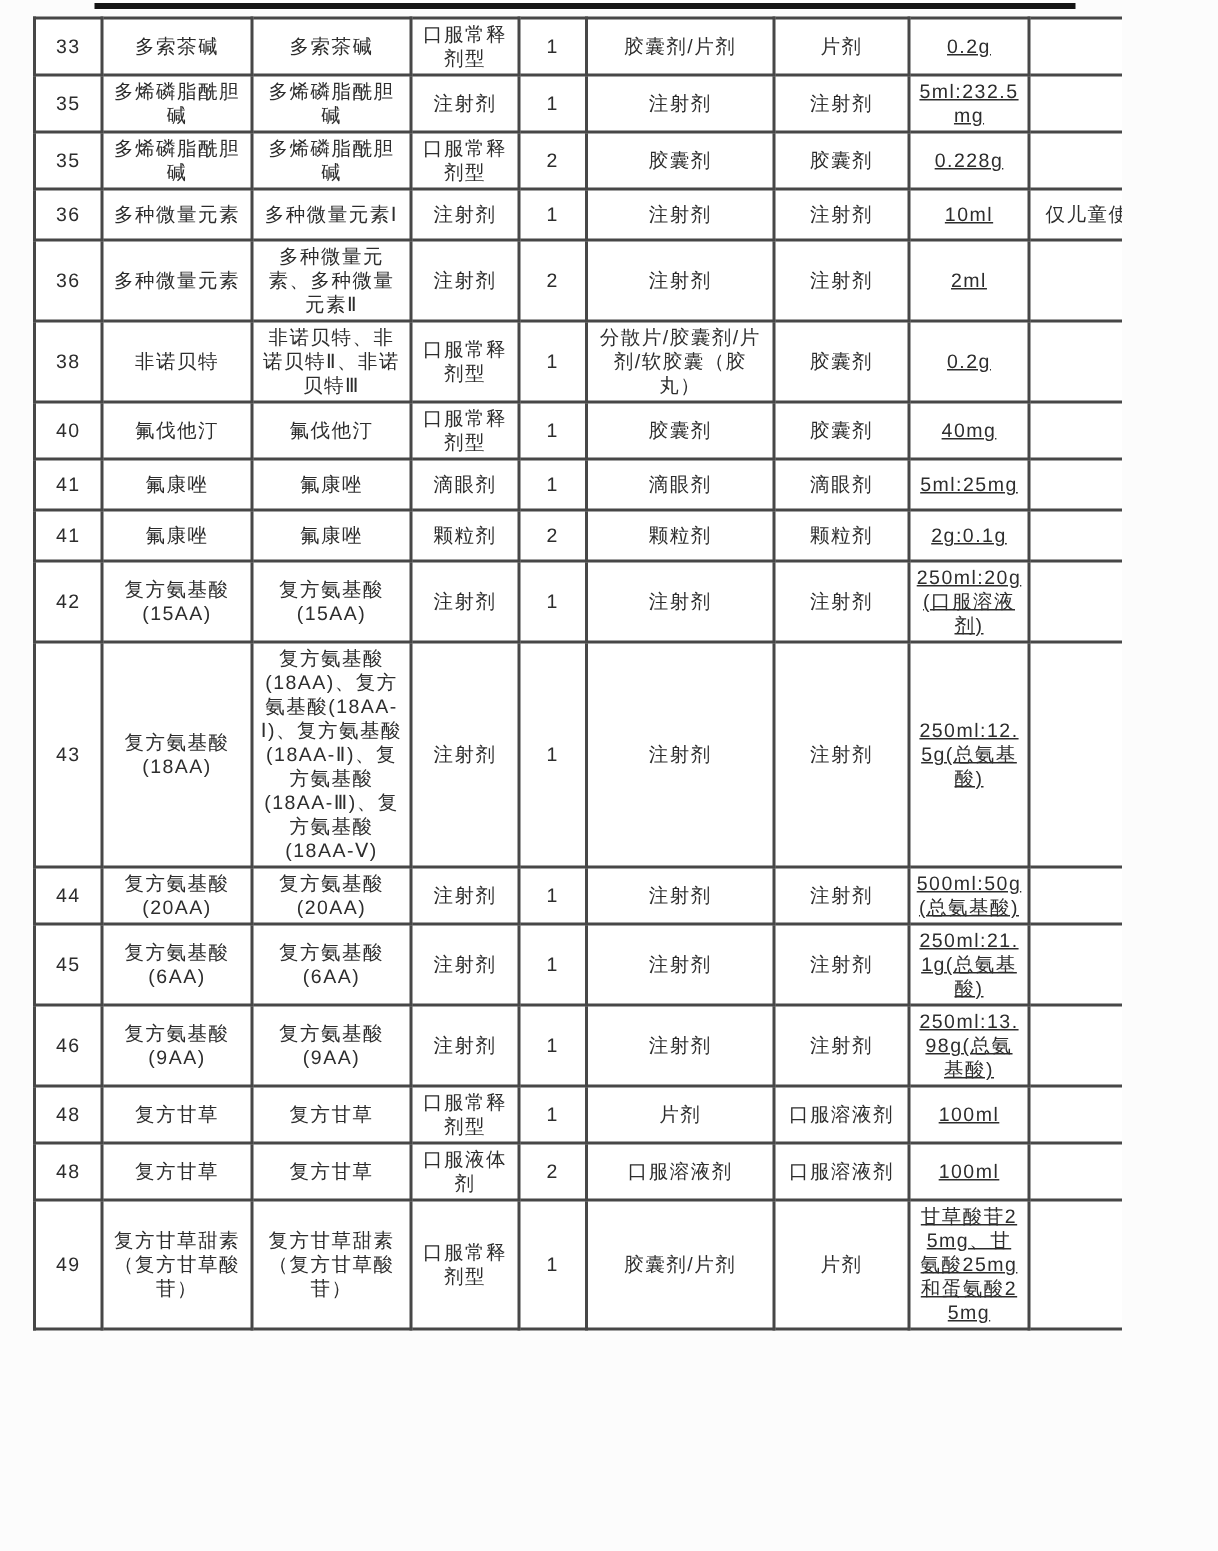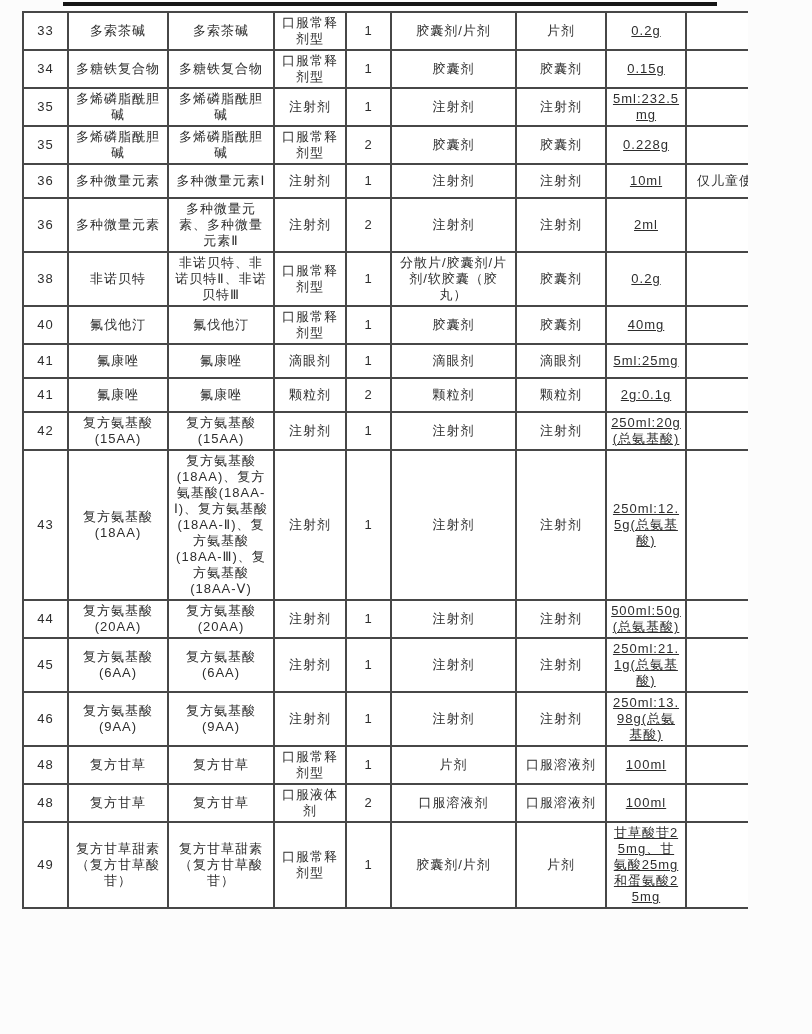--- a/index.html
+++ b/index.html
@@ -90,31 +90,20 @@
       <td class="col-name">多索茶碱</td>
       <td class="col-name-alt">多索茶碱</td>
       <td class="col-form-type">口服常释剂型</td>
       <td class="col-tier">1</td>
       <td class="col-forms">胶囊剂/片剂</td>
       <td class="col-selected-form">片剂</td>
       <td class="col-spec">0.2g</td>
       <td class="col-note"></td>
     </tr>
         <tr>
-      <td class="col-no">34</td>
-      <td class="col-name">多糖铁复合物</td>
-      <td class="col-name-alt">多糖铁复合物</td>
-      <td class="col-form-type">口服常释剂型</td>
-      <td class="col-tier">1</td>
-      <td class="col-forms">胶囊剂</td>
-      <td class="col-selected-form">胶囊剂</td>
-      <td class="col-spec">0.15g</td>
-      <td class="col-note"></td>
-    </tr>
-        <tr>
       <td class="col-no">35</td>
       <td class="col-name">多烯磷脂酰胆碱</td>
       <td class="col-name-alt">多烯磷脂酰胆碱</td>
       <td class="col-form-type">注射剂</td>
       <td class="col-tier">1</td>
       <td class="col-forms">注射剂</td>
       <td class="col-selected-form">注射剂</td>
       <td class="col-spec">5ml:232.5mg</td>
       <td class="col-note"></td>
     </tr>
@@ -196,21 +185,21 @@
       <td class="col-note"></td>
     </tr>
         <tr>
       <td class="col-no">42</td>
       <td class="col-name">复方氨基酸(15AA)</td>
       <td class="col-name-alt">复方氨基酸(15AA)</td>
       <td class="col-form-type">注射剂</td>
       <td class="col-tier">1</td>
       <td class="col-forms">注射剂</td>
       <td class="col-selected-form">注射剂</td>
-      <td class="col-spec">250ml:20g(总氨基酸)</td>
+      <td class="col-spec">250ml:20g(口服溶液剂)</td>
       <td class="col-note"></td>
     </tr>
         <tr>
       <td class="col-no">43</td>
       <td class="col-name">复方氨基酸(18AA)</td>
       <td class="col-name-alt">复方氨基酸(18AA)、复方氨基酸(18AA-Ⅰ)、复方氨基酸(18AA-Ⅱ)、复方氨基酸(18AA-Ⅲ)、复方氨基酸(18AA-Ⅴ)</td>
       <td class="col-form-type">注射剂</td>
       <td class="col-tier">1</td>
       <td class="col-forms">注射剂</td>
       <td class="col-selected-form">注射剂</td>

